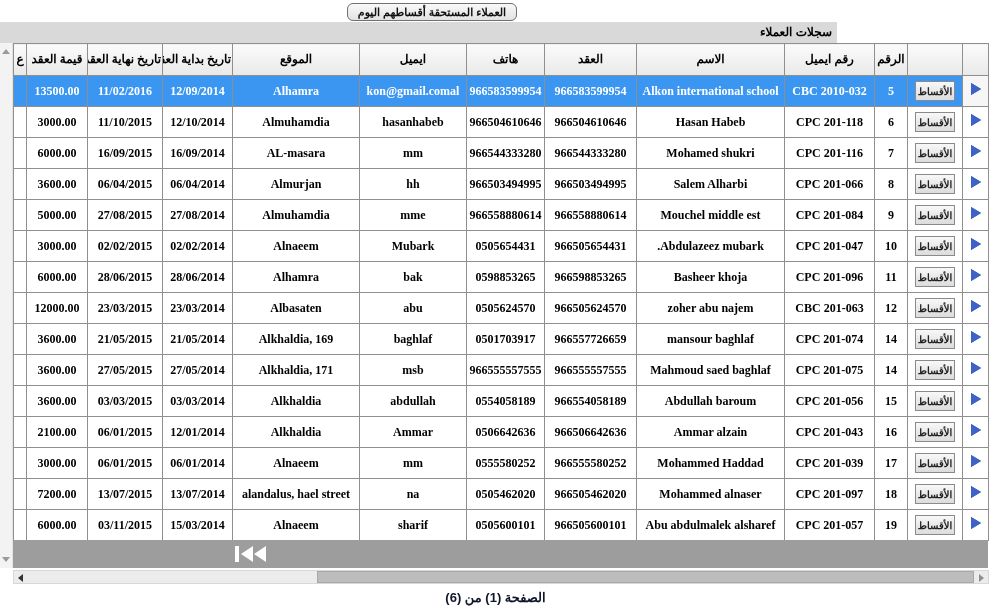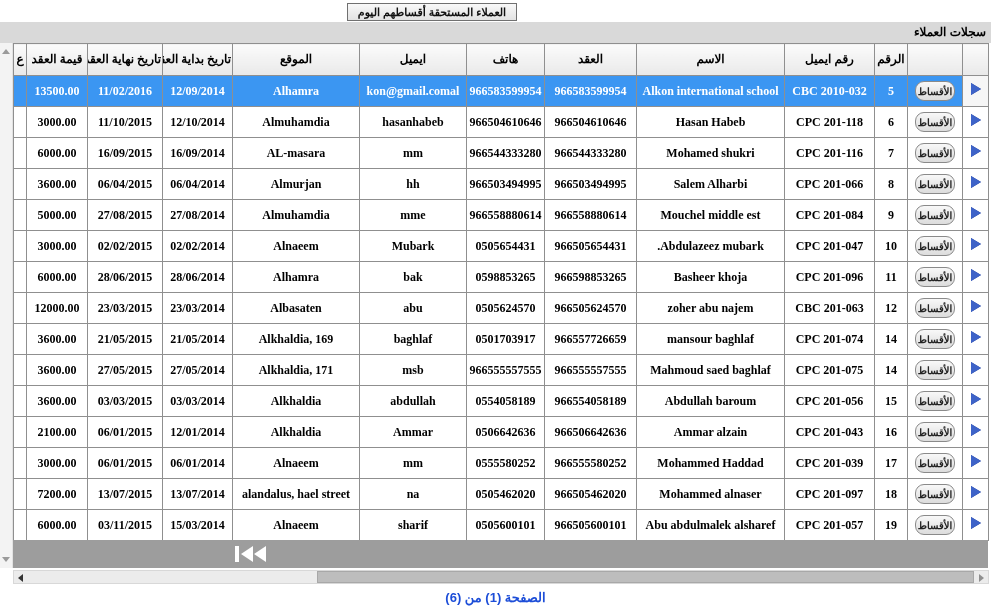--- a/index.html
+++ b/index.html
@@ -6,29 +6,29 @@
   html,body { width: 991px; height: 607px; }
   body {
     position: relative; overflow: hidden; background: #fff;
     font-family: "Liberation Sans", sans-serif;
   }
   
   .top-bar { position: absolute; top: 0; left: 0; width: 991px; height: 22px; background: #fff; }
   .win-btn {
     position: absolute; top: 3px; height: 18px;
     background: linear-gradient(#f9f9f9, #e2e2e2);
-    border: 1px solid #707070; border-radius: 0;
+    border: 1px solid #707070; border-radius: 6px;
     font: bold 11px "Liberation Sans", sans-serif; color: #111;
     text-align: center; cursor: default; direction: rtl; line-height: 15px;
   }
   .btn-due { left: 347px; width: 170px; }
   .btn-all { left: 522px; width: 124px; margin-top: 44px; }
   
   .group-bar {
-    position: absolute; top: 22px; left: 0; width: 991px; height: 21px;
+    position: absolute; top: 22px; left: 0; width: 837px; height: 21px;
     background: #d9d9d9; direction: rtl;
     font: bold 12px "Liberation Sans", sans-serif; color: #000;
     line-height: 21px; padding-right: 5px;
   }
   
   .vscroll {
     position: absolute; left: 0; top: 43px; width: 13px; height: 525px;
     background: #f3f3f3; border-right: 1px solid #e2e2e2;
   }
   .vscroll .up-tri { position: absolute; top: 6px; left: 2px;
@@ -59,21 +59,21 @@
   td.arrow-cell, th.arrow-col { background: #f6f6f6; }
   .arrow-icon {
     display: inline-block; width: 0; height: 0;
     border-top: 6px solid transparent; border-bottom: 6px solid transparent;
     border-left: 10px solid var(--arrow-blue, #3e63c8);
     filter: drop-shadow(0 0 0.5px #1d3a8c);
   }
   .inst-btn {
     width: 40px; height: 20px;
     background: linear-gradient(#f8f8f8, #dcdcdc);
-    border: 1px solid #8a8a8a; border-radius: 9px;
+    border: 1px solid #8a8a8a; border-radius: 0;
     font: bold 10px "Liberation Sans", sans-serif; color: #222;
     cursor: default;
   }
   
   .pager-bar {
     position: absolute; left: 13px; top: 540px; width: 975px; height: 28px;
     background: var(--pager-gray, #9d9d9d);
   }
   .pager-icons { position: absolute; left: 222px; top: 6px; display: flex; align-items: center; }
   .pager-icons .bar { width: 4px; height: 16px; background: #fff; margin-right: 2px; }
@@ -91,21 +91,21 @@
     border-right: 5px solid #333; }
   .hscroll .right-arrow { position: absolute; right: 4px; top: 3px;
     width: 0; height: 0; border-top: 4px solid transparent; border-bottom: 4px solid transparent;
     border-left: 5px solid #8f8f8f; }
   .hscroll .thumb { position: absolute; left: 303px; top: 0; width: 657px; height: 12px;
     background: #bdbdbd; border: 1px solid #a8a8a8; }
   
   .page-label {
     position: absolute; top: 590px; left: 0; width: 991px;
     text-align: center; direction: rtl;
-    font: bold 13px "Liberation Sans", sans-serif; color: #1d4ed8;
+    font: bold 13px "Liberation Sans", sans-serif; color: #0f172a;
   }
 </style>
 </head>
 <body>
 
 <div class="top-bar">
   <button class="win-btn btn-due">العملاء المستحقة أقساطهم اليوم</button>
   <button class="win-btn btn-all">كل العملاء</button>
 </div>
 

